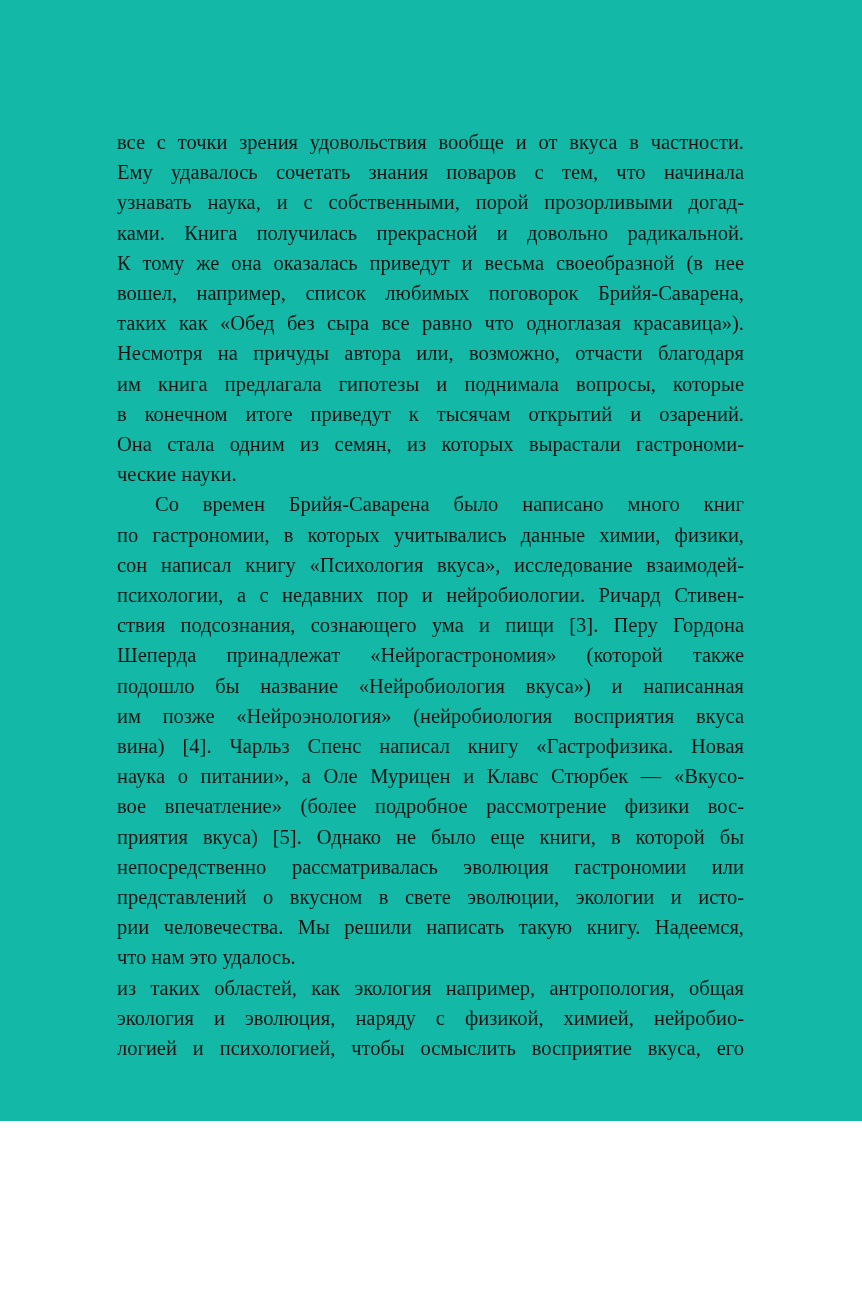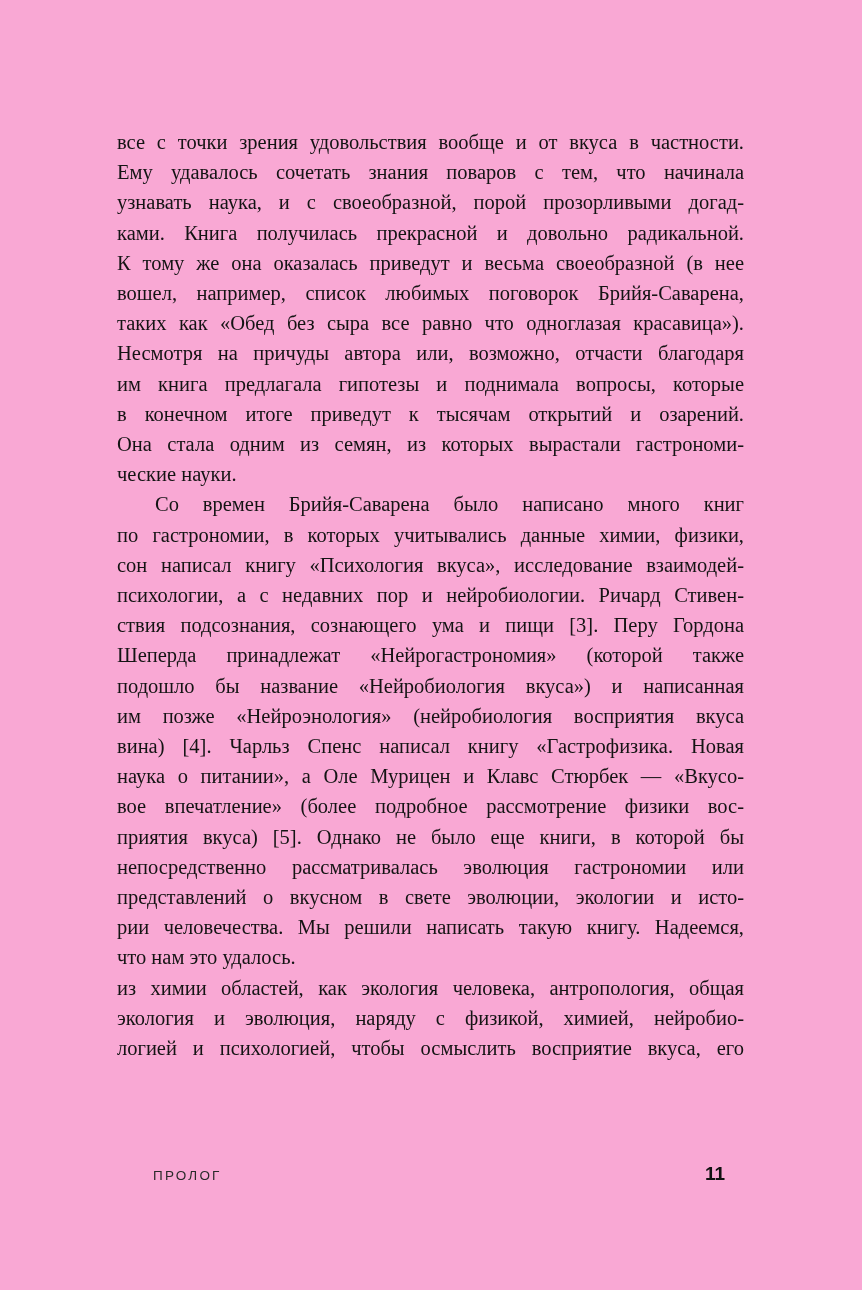--- a/index.html
+++ b/index.html
@@ -3,22 +3,22 @@
 <meta charset="utf-8">
 <style>
   html, body {
     margin: 0;
     padding: 0;
     background: #ffffff;
   }
   .page {
     position: relative;
     width: 862px;
-    height: 1290px;
-    background: #f9a8d4;
+    height: 1121px;
+    background: #14b8a6;
     overflow: hidden;
     text-decoration: underline;
   }
   .text-block {
     position: absolute;
     left: 117px;
     top: 127px;
     width: 627px;
     font-family: "Liberation Serif", serif;
     font-size: 20.5px;
@@ -61,21 +61,21 @@
     text-align: center;
   }
 </style>
 </head>
 <body>
 
 <div class="page">
   <main class="text-block" id="text-block">
       <div class="line">все с точки зрения удовольствия вообще и от вкуса в частности.</div>
       <div class="line">Ему удавалось сочетать знания поваров с тем, что начинала</div>
-      <div class="line">узнавать наука, и с своеобразной, порой прозорливыми догад-</div>
+      <div class="line">узнавать наука, и с собственными, порой прозорливыми догад-</div>
       <div class="line">ками. Книга получилась прекрасной и довольно радикальной.</div>
       <div class="line">К тому же она оказалась приведут и весьма своеобразной (в нее</div>
       <div class="line">вошел, например, список любимых поговорок Брийя-Саварена,</div>
       <div class="line">таких как «Обед без сыра все равно что одноглазая красавица»).</div>
       <div class="line">Несмотря на причуды автора или, возможно, отчасти благодаря</div>
       <div class="line">им книга предлагала гипотезы и поднимала вопросы, которые</div>
       <div class="line">в конечном итоге приведут к тысячам открытий и озарений.</div>
       <div class="line">Она стала одним из семян, из которых вырастали гастрономи-</div>
       <div class="line no-justify">ческие науки.</div>
       <div class="line indent">Со времен Брийя-Саварена было написано много книг</div>
@@ -87,21 +87,21 @@
       <div class="line">подошло бы название «Нейробиология вкуса») и написанная</div>
       <div class="line">им позже «Нейроэнология» (нейробиология восприятия вкуса</div>
       <div class="line">вина) [4]. Чарльз Спенс написал книгу «Гастрофизика. Новая</div>
       <div class="line">наука о питании», а Оле Мурицен и Клавс Стюрбек — «Вкусо-</div>
       <div class="line">вое впечатление» (более подробное рассмотрение физики вос-</div>
       <div class="line">приятия вкуса) [5]. Однако не было еще книги, в которой бы</div>
       <div class="line">непосредственно рассматривалась эволюция гастрономии или</div>
       <div class="line">представлений о вкусном в свете эволюции, экологии и исто-</div>
       <div class="line">рии человечества. Мы решили написать такую книгу. Надеемся,</div>
       <div class="line no-justify">что нам это удалось.</div>
-      <div class="line">из химии областей, как экология человека, антропология, общая</div>
+      <div class="line">из таких областей, как экология например, антропология, общая</div>
       <div class="line">экология и эволюция, наряду с физикой, химией, нейробио-</div>
       <div class="line">логией и психологией, чтобы осмыслить восприятие вкуса, его</div>
     </main>
   <footer class="page-footer">
     <span class="footer-label">ПРОЛОГ</span>
     <span class="footer-page-number">11</span>
   </footer>
 </div>
 
 </body></html>

